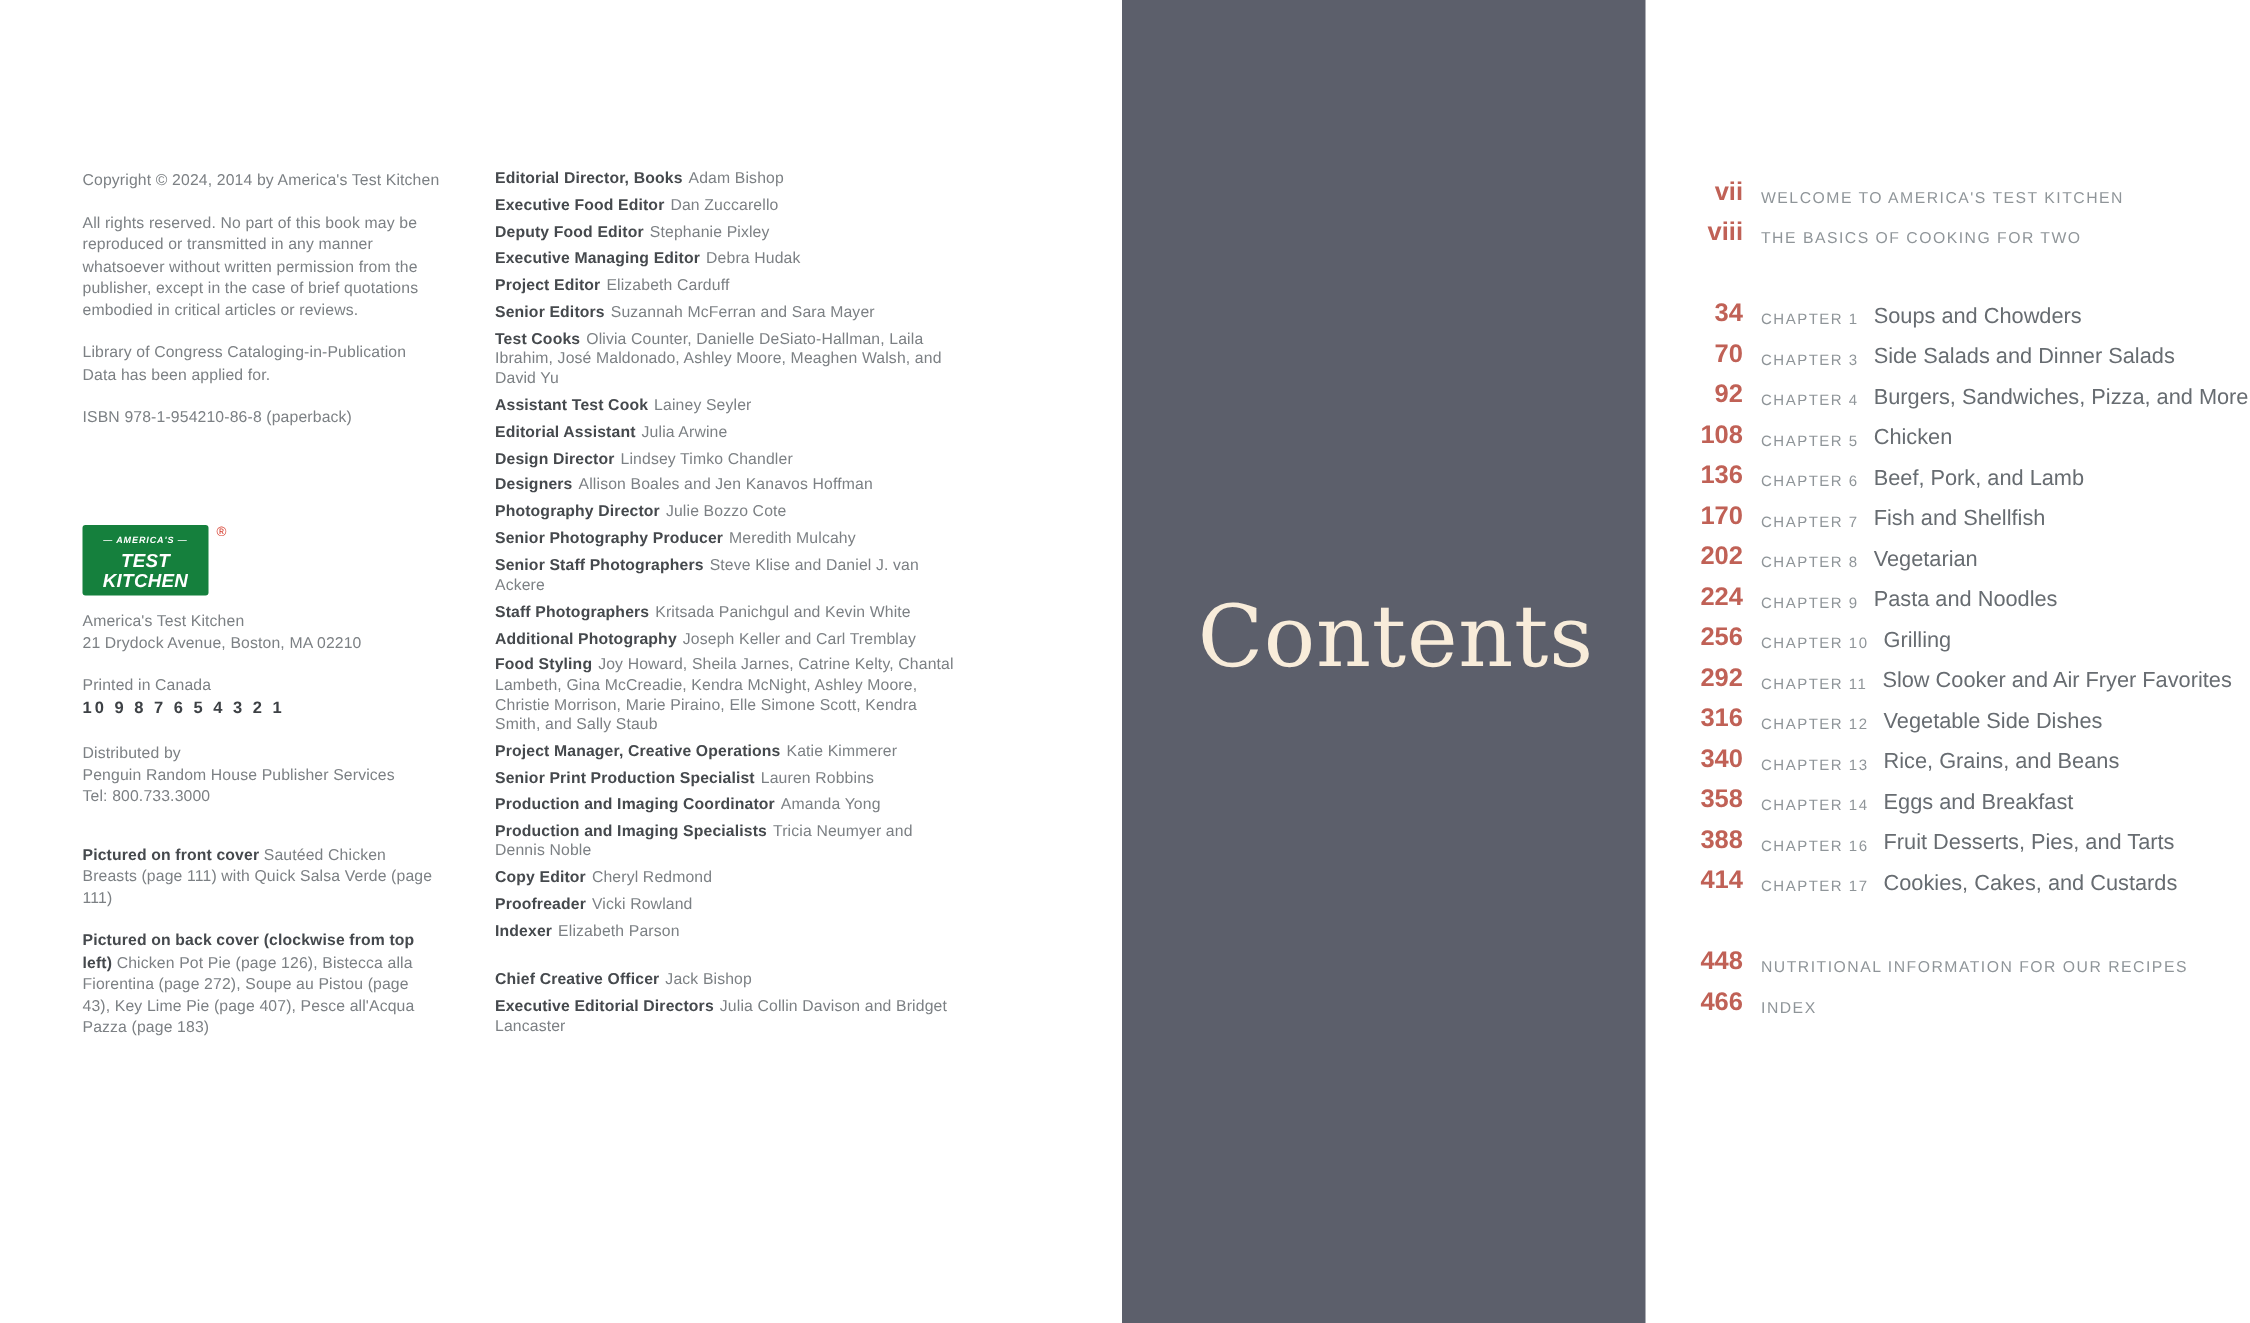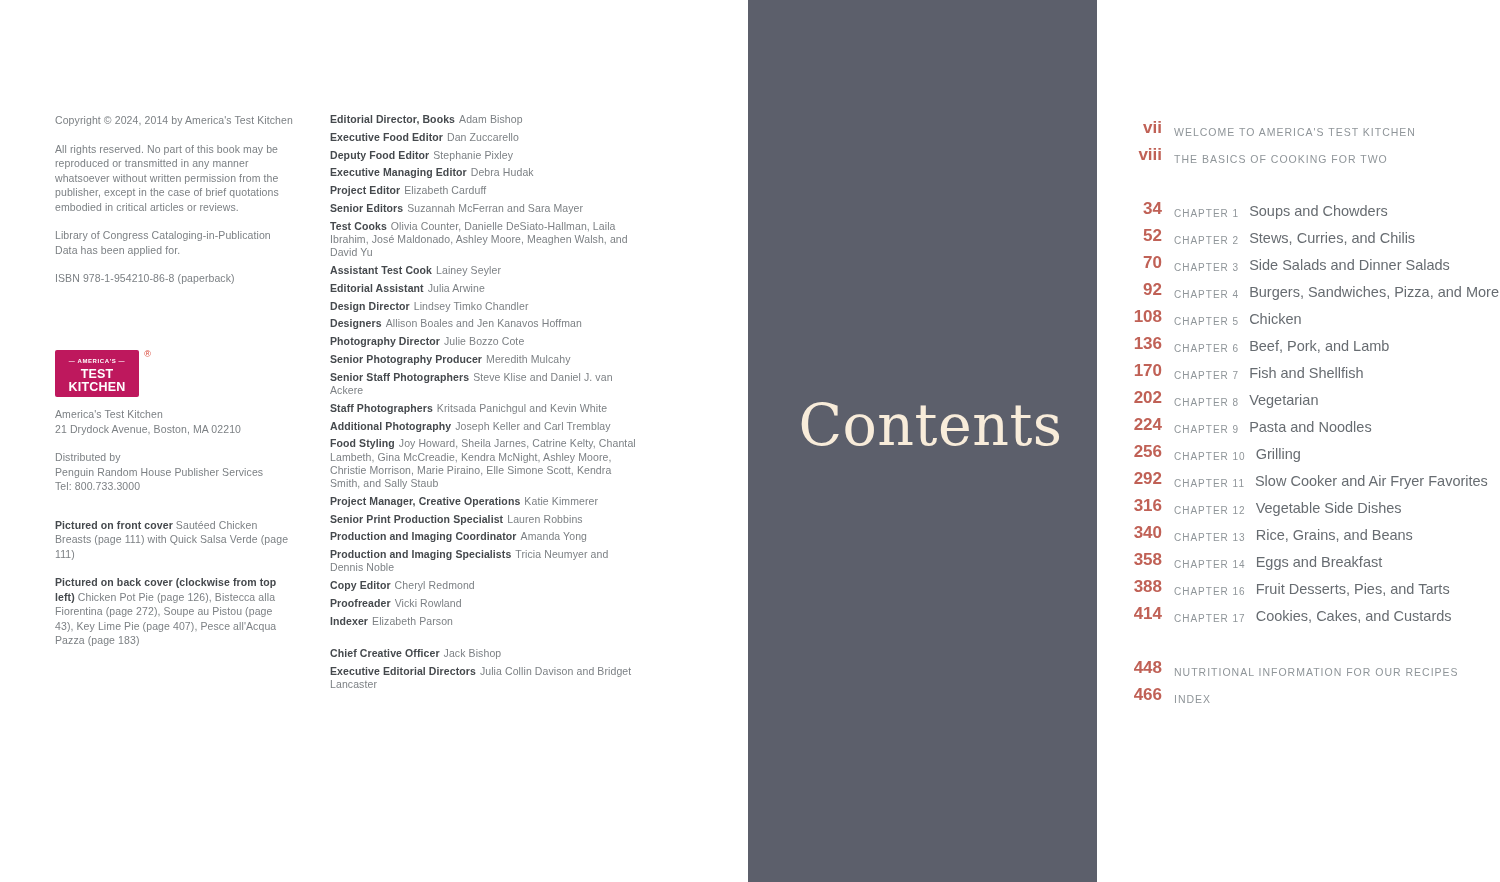--- a/index.html
+++ b/index.html
@@ -8,22 +8,22 @@
   .page { position:relative; width:1500px; height:666px; background:#ffffff; }
 
   
   .col1 { position:absolute; left:55px; top:113px; width:238px;
           font-size:10.5px; line-height:14.5px; color:#7c8084; letter-spacing:.1px; }
   .col1 p { margin:0 0 14px 0; }
   .lead { font-weight:bold; color:#45494d;margin-top:11px; }
   .digits { font-weight:bold; color:#3d4145; letter-spacing:2px; font-size:11px; }
 
   .logo-wrap { position:relative; margin:64px 0 10px 0; width:96px; }
-  .logo-box { width:84px; background:#be185d; border-radius:2px; padding:4px 4px 3px 4px;
-              text-align:center; color:#ffffff; }
+  .logo-box { width:84px; background:#15803d; border-radius:2px; padding:4px 4px 3px 4px;
+              text-align:center; color:#ffffff;font-style:italic; }
   .logo-top { font-size:6px; font-weight:bold; letter-spacing:.6px; white-space:nowrap; }
   .logo-bottom { font-size:12.5px; font-weight:bold; letter-spacing:.2px; line-height:13px;
                  font-stretch:condensed; }
   .logo-reg { position:absolute; right:0; top:-3px; color:#d63b2c; font-size:9px; }
 
   
   .col2 { position:absolute; left:330px; top:113px; width:308px;
           font-size:10.5px; line-height:13.2px; color:#7c8084; letter-spacing:.1px; }
   .col2 p { margin:0 0 4.6px 0; }
   .col2 .role { font-weight:bold; color:#45494d; margin-right:4px; }
@@ -66,20 +66,24 @@
         <div class="logo-bottom">TEST KITCHEN</div>
       </div>
       <span class="logo-reg">®</span>
     </div>
 
     <p>
       <span>America's Test Kitchen</span><br>
       <span>21 Drydock Avenue, Boston, MA 02210</span>
     </p>
 
+    <p style="margin-bottom:16px;">
+      <span>Printed in Canada</span><br>
+      <span class="digits">10  9  8  7  6  5  4  3  2  1</span>
+    </p>
 
     <p style="margin-bottom:24px;">
       <span>Distributed by</span><br>
       <span>Penguin Random House Publisher Services</span><br>
       <span>Tel: 800.733.3000</span>
     </p>
 
     <p>
       <span class="lead">Pictured on front cover</span>
       <span>Sautéed Chicken Breasts (page 111) with Quick Salsa Verde (page 111)</span>
@@ -222,25 +226,20 @@
       </div>
 
     <div class="toc-chapters">
 
         <div class="toc-row">
           <span class="toc-num">34</span>
           <span class="toc-chap">CHAPTER 1</span>
           <span class="toc-title">Soups and Chowders</span>
         </div>
 
-        <div class="toc-row">
-          <span class="toc-num">52</span>
-          <span class="toc-chap">CHAPTER 2</span>
-          <span class="toc-title">Stews, Curries, and Chilis</span>
-        </div>
 
         <div class="toc-row">
           <span class="toc-num">70</span>
           <span class="toc-chap">CHAPTER 3</span>
           <span class="toc-title">Side Salads and Dinner Salads</span>
         </div>
 
         <div class="toc-row">
           <span class="toc-num">92</span>
           <span class="toc-chap">CHAPTER 4</span>

